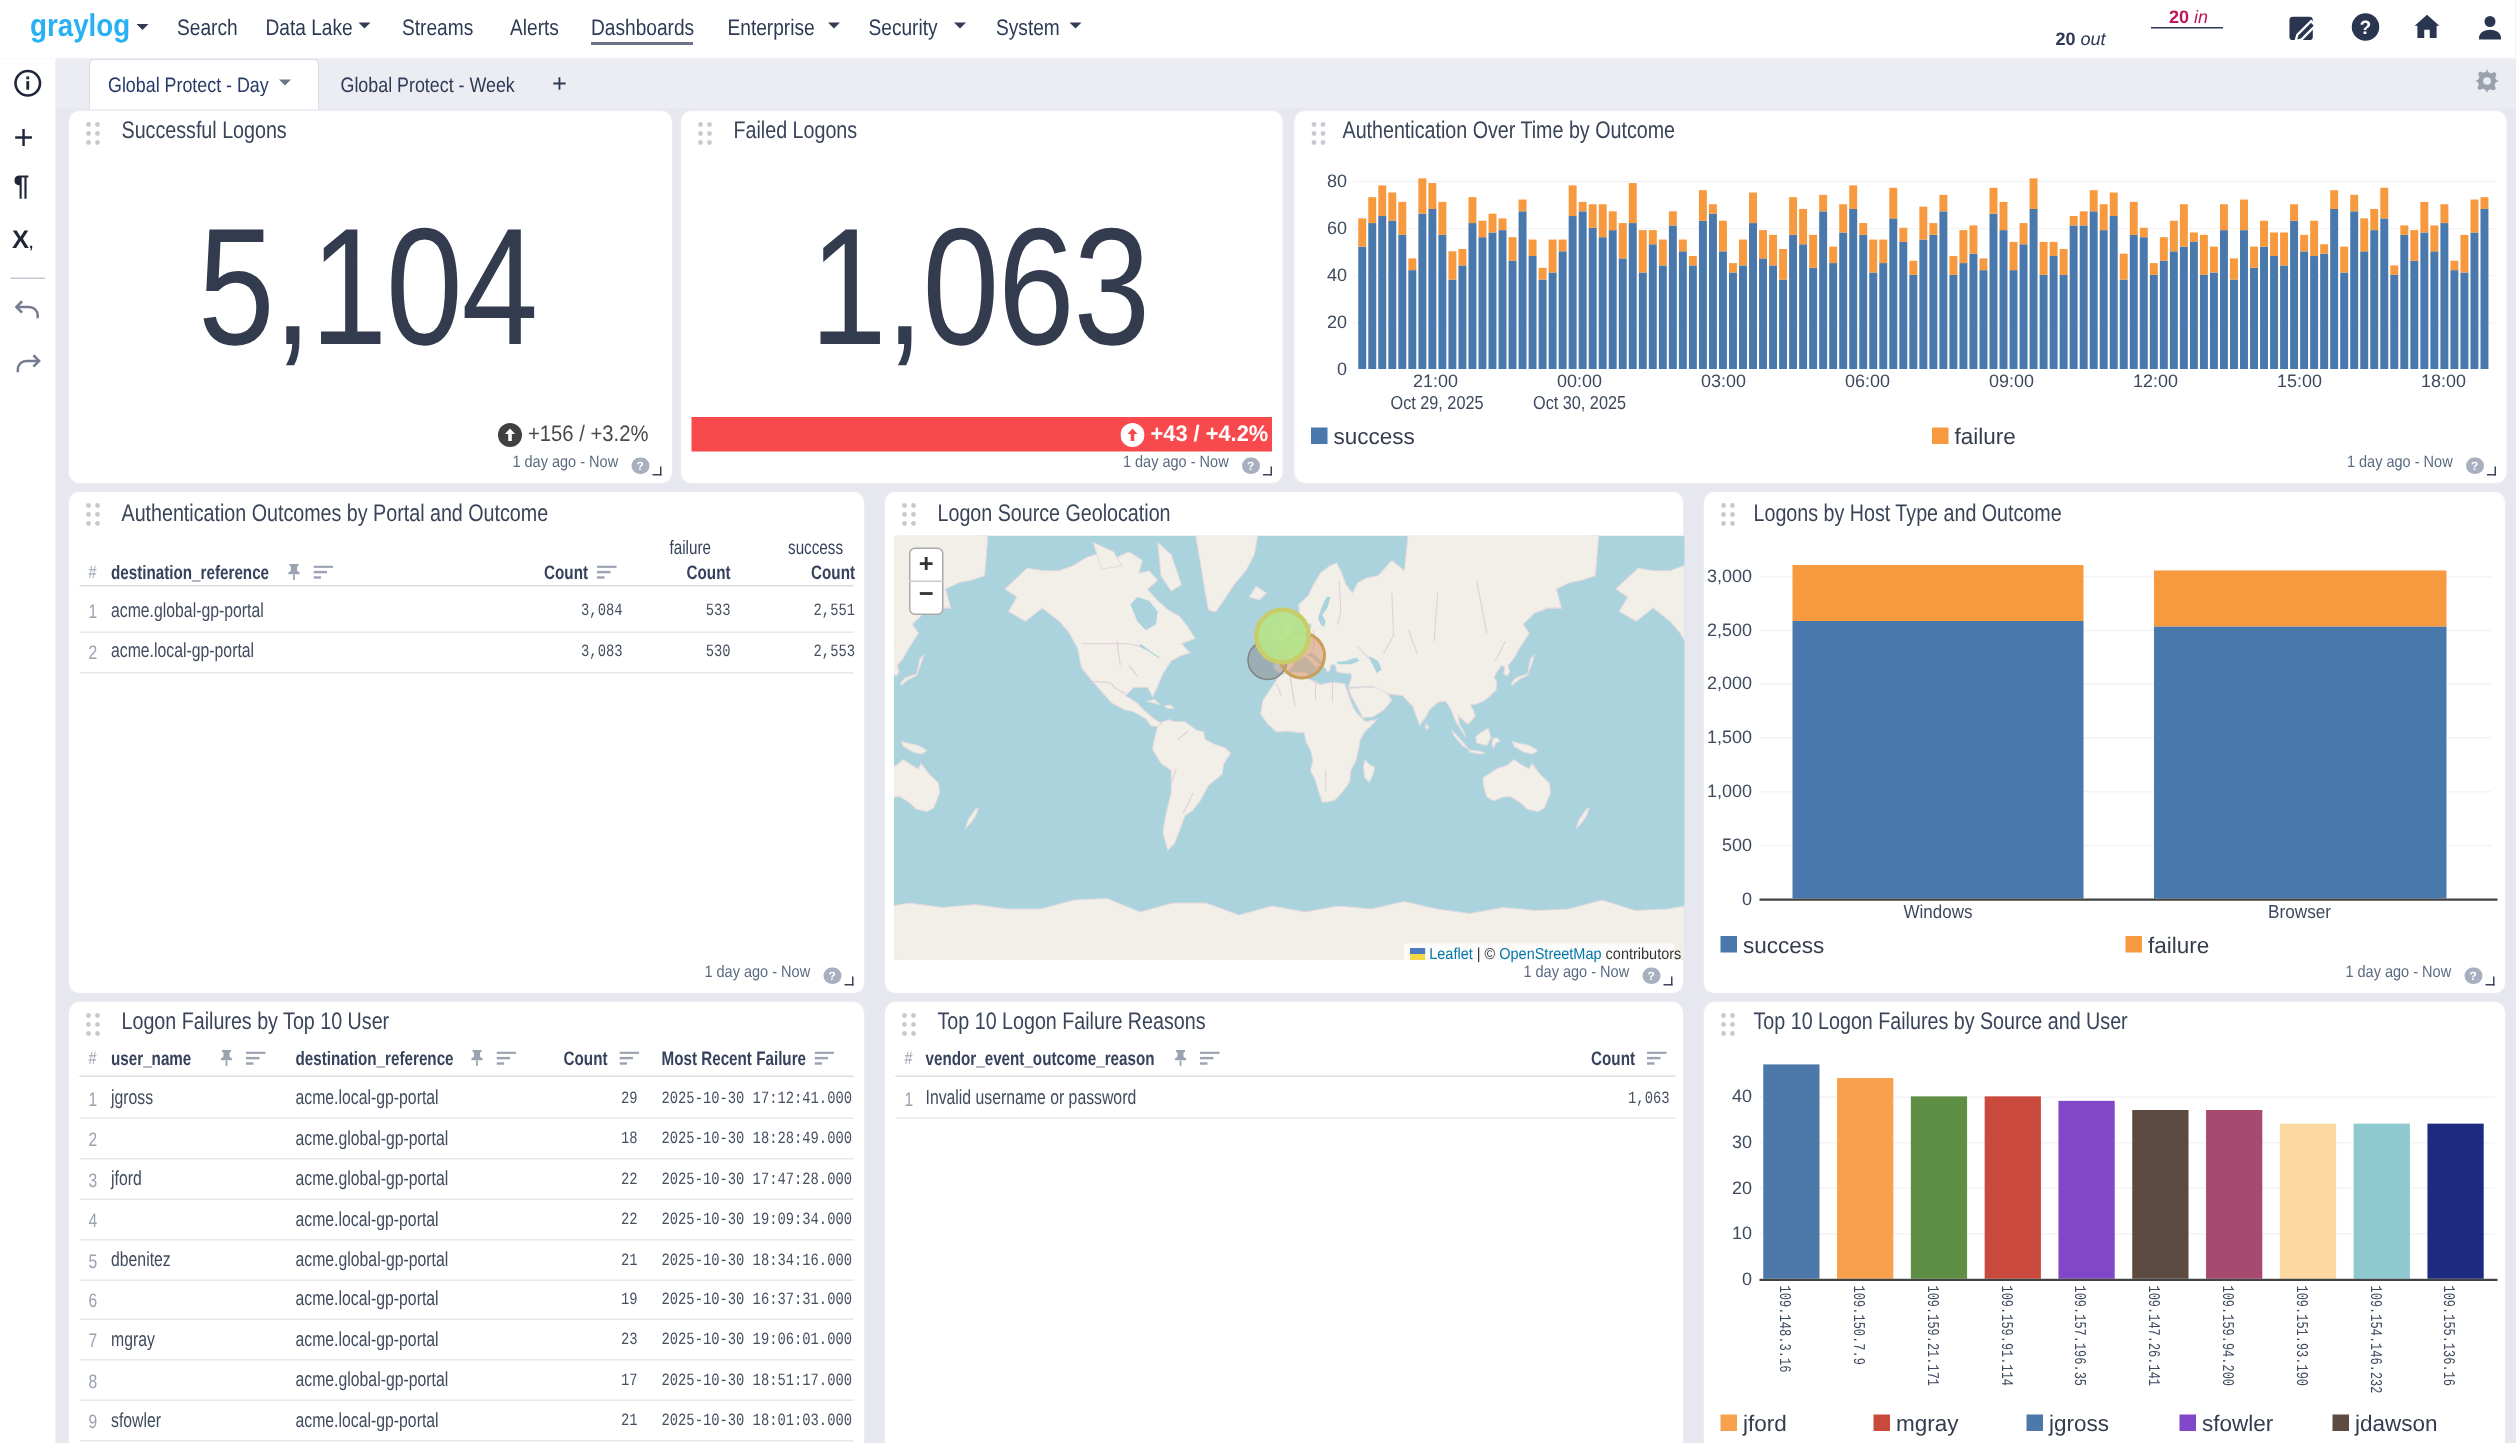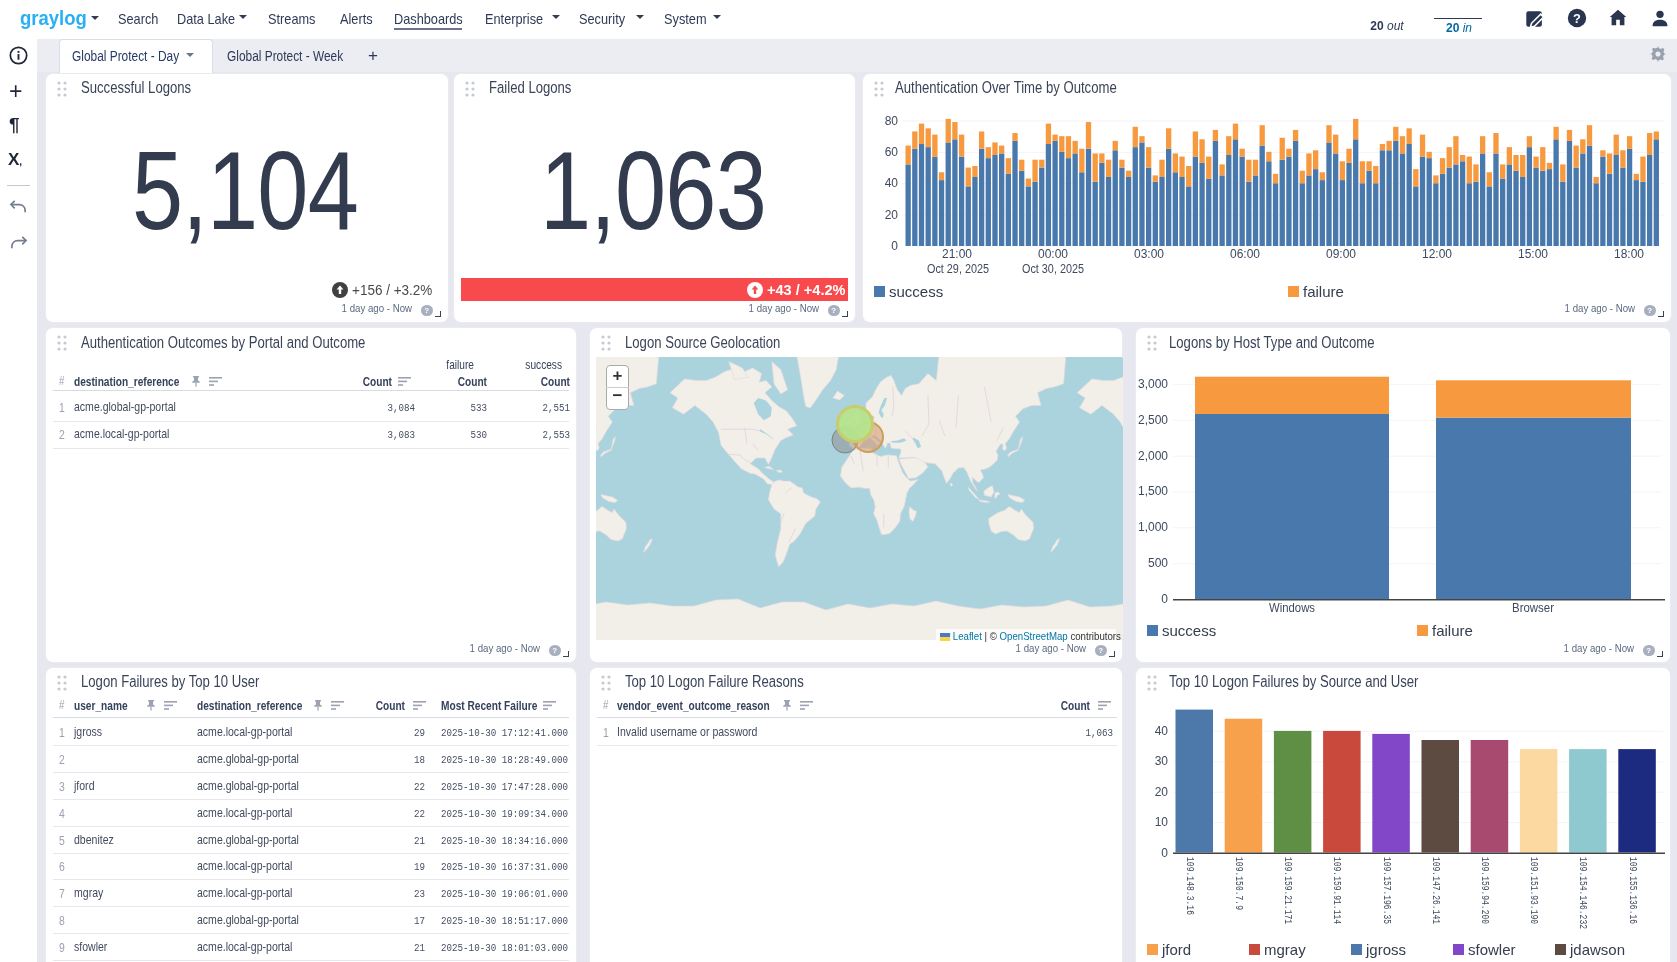--- a/index.html
+++ b/index.html
@@ -29,21 +29,21 @@
 <div class="nav" style="left:340px;top:10px">Alerts</div>
 <div class="nav" style="left:394px;top:10px">Dashboards</div>
 <div class="nav" style="left:485px;top:10px">Enterprise</div>
 <div class="nav" style="left:579px;top:10px">Security</div>
 <div class="nav" style="left:664px;top:10px">System</div>
 <div style="position:absolute;left:239px;top:15px;width:0;height:0;border-left:4px solid transparent;border-right:4px solid transparent;border-top:4.5px solid #323c55"></div>
 <div style="position:absolute;left:552px;top:15px;width:0;height:0;border-left:4px solid transparent;border-right:4px solid transparent;border-top:4.5px solid #323c55"></div>
 <div style="position:absolute;left:636px;top:15px;width:0;height:0;border-left:4px solid transparent;border-right:4px solid transparent;border-top:4.5px solid #323c55"></div>
 <div style="position:absolute;left:713px;top:15px;width:0;height:0;border-left:4px solid transparent;border-right:4px solid transparent;border-top:4.5px solid #323c55"></div>
 <div class="abs" style="left:394px;top:28px;width:68px;height:1.5px;background:#6b7489"></div>
-<div class="abs" style="left:1436px;top:21px;width:46px;text-align:center;font-size:12px;color:#0369a1"><b>20</b> <i>in</i></div>
+<div class="abs" style="left:1436px;top:4px;width:46px;text-align:center;font-size:12px;color:#be185d"><b>20</b> <i>in</i></div>
 <div class="abs" style="left:1434px;top:17.5px;width:48px;height:1px;background:#2e3a55"></div>
 <div class="abs" style="left:1364px;top:19px;width:46px;text-align:center;font-size:12px;color:#2e3a55"><b>20</b> <i>out</i></div>
 <svg class="abs" style="left:1524px;top:7px" width="22" height="22" viewBox="0 0 24 24">
     <rect x="2.5" y="4.5" width="17" height="17" rx="2.5" fill="#2a3550"></rect>
     <path d="M8.2 17.8 l-1.2 4.4 4.4-1.2 10-10 -3.2-3.2 z" fill="#2a3550" stroke="#ffffff" stroke-width="1.7"></path>
   </svg>
 <svg class="abs" style="left:1566px;top:7px" width="22" height="22" viewBox="0 0 24 24">
     <circle cx="12" cy="12" r="10" fill="#2a3550"></circle>
     <text x="12" y="17" font-size="14" font-weight="bold" fill="#fff" text-anchor="middle" font-family="Liberation Sans">?</text>
   </svg>

